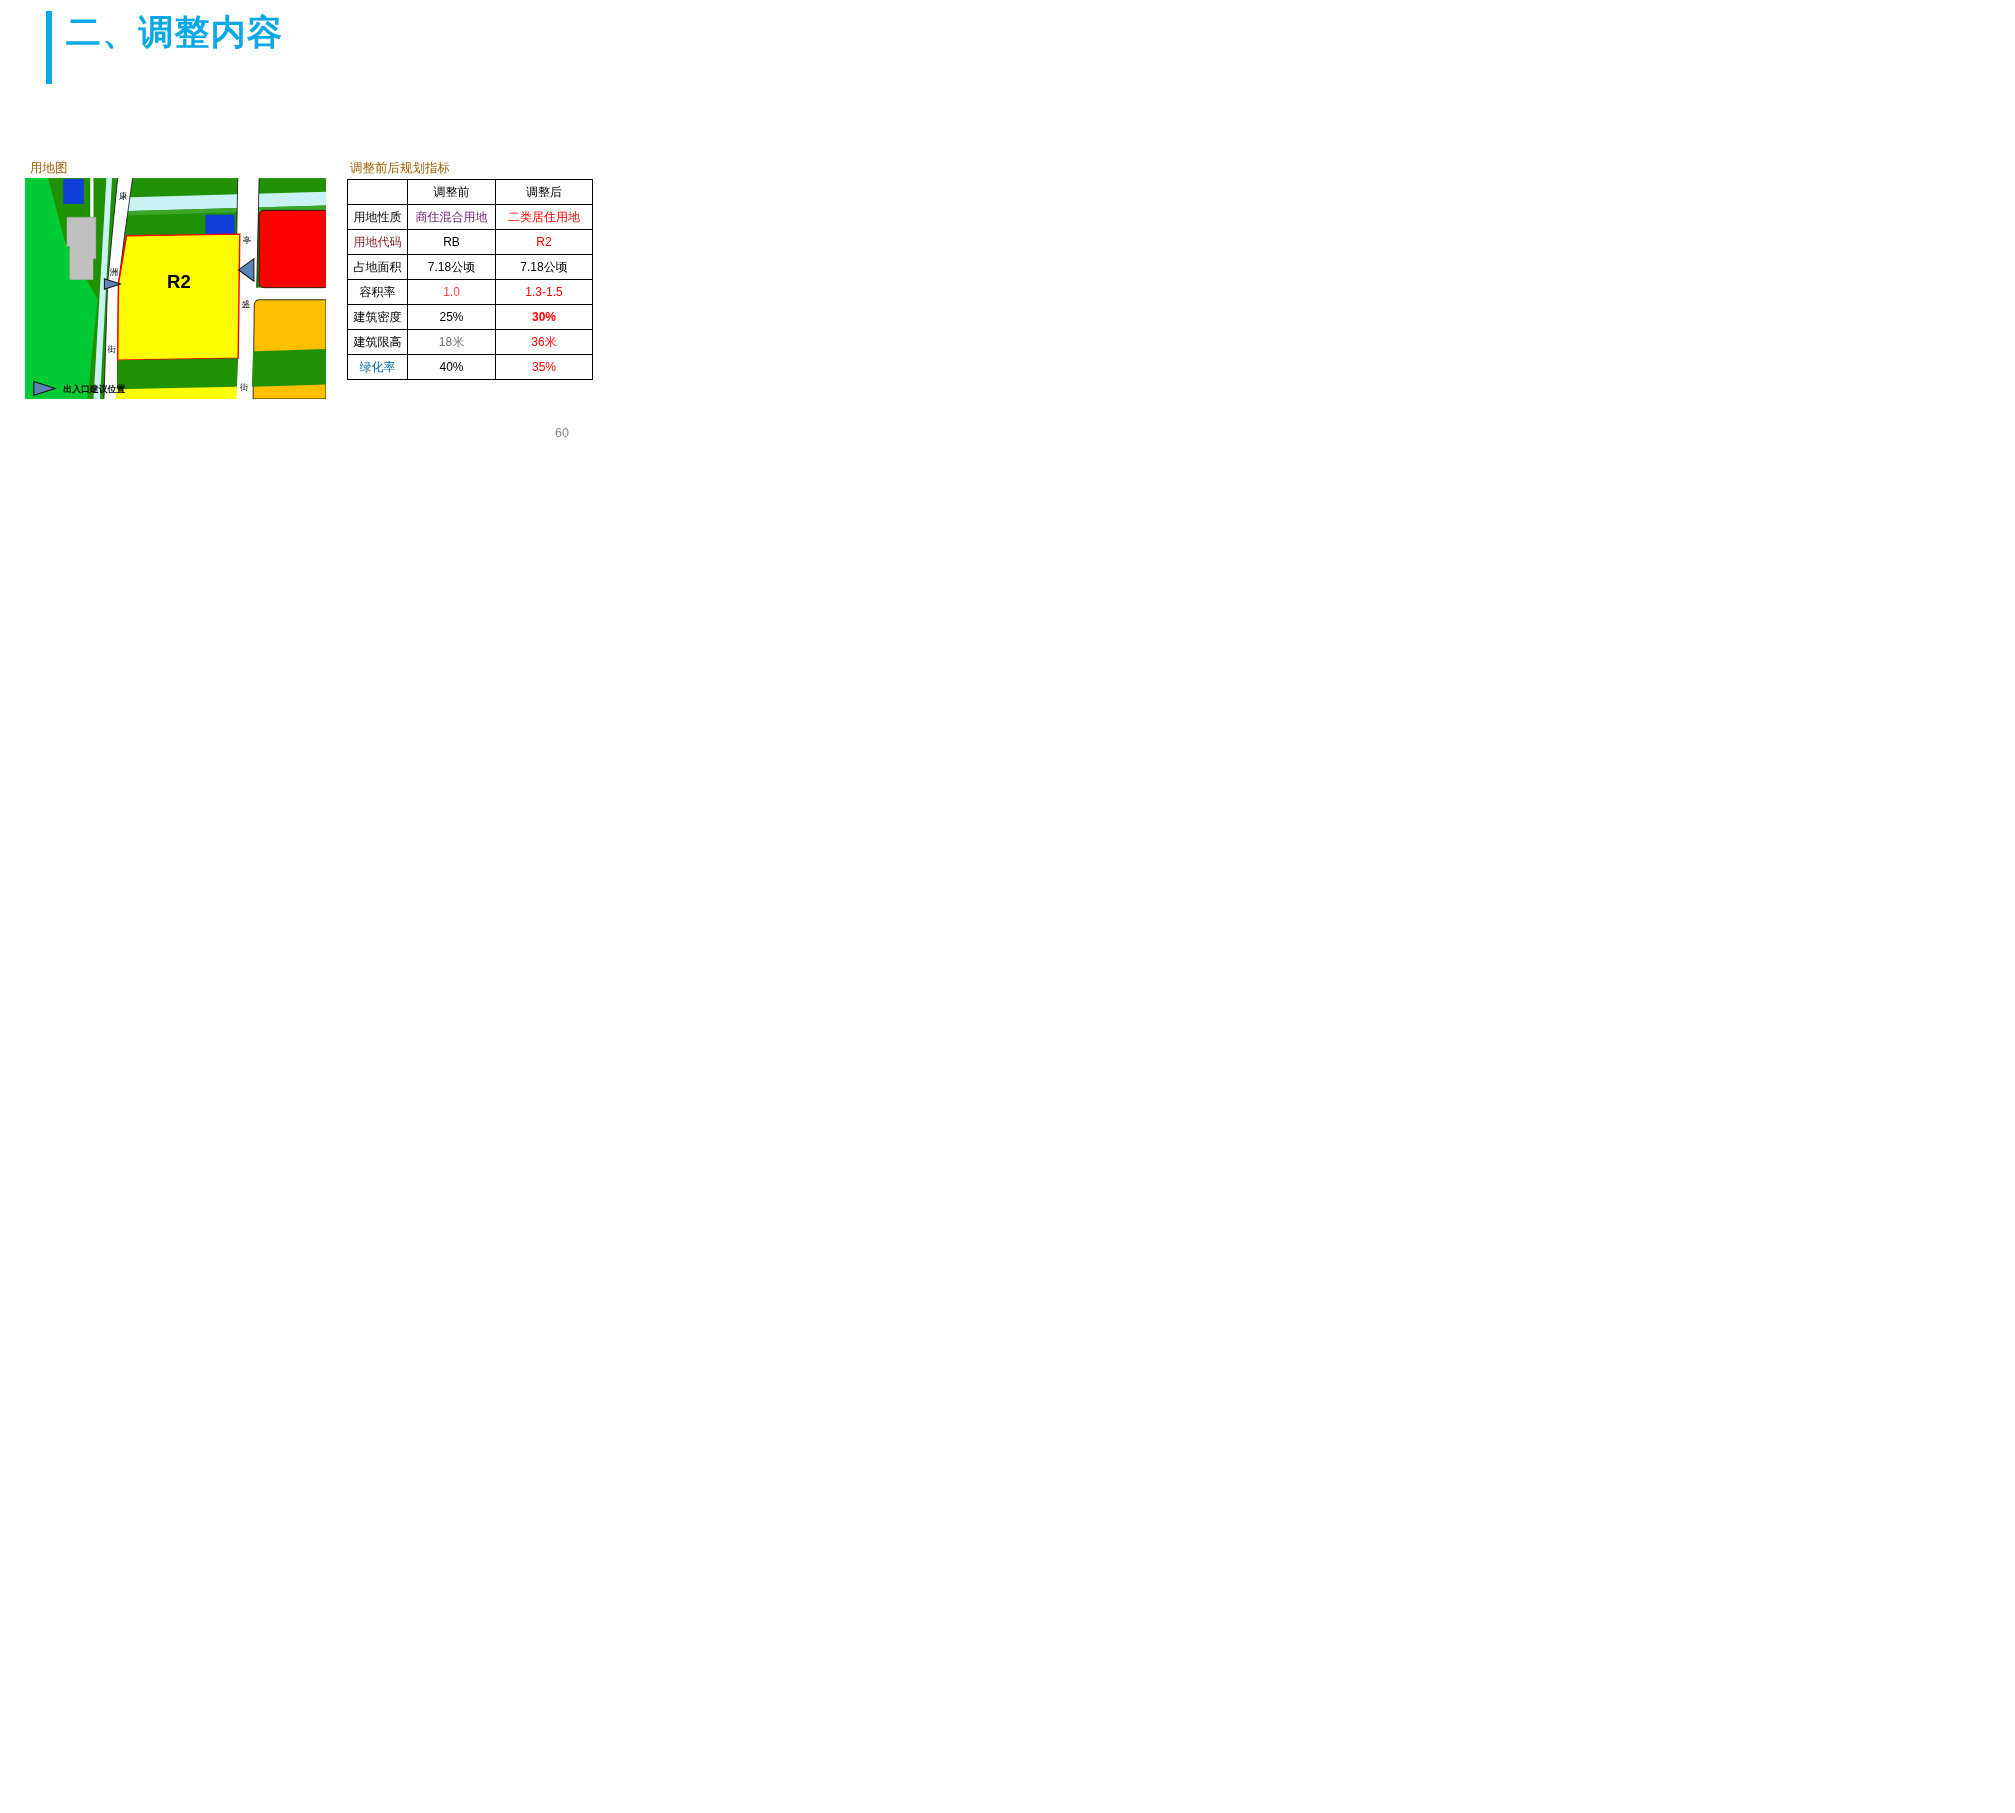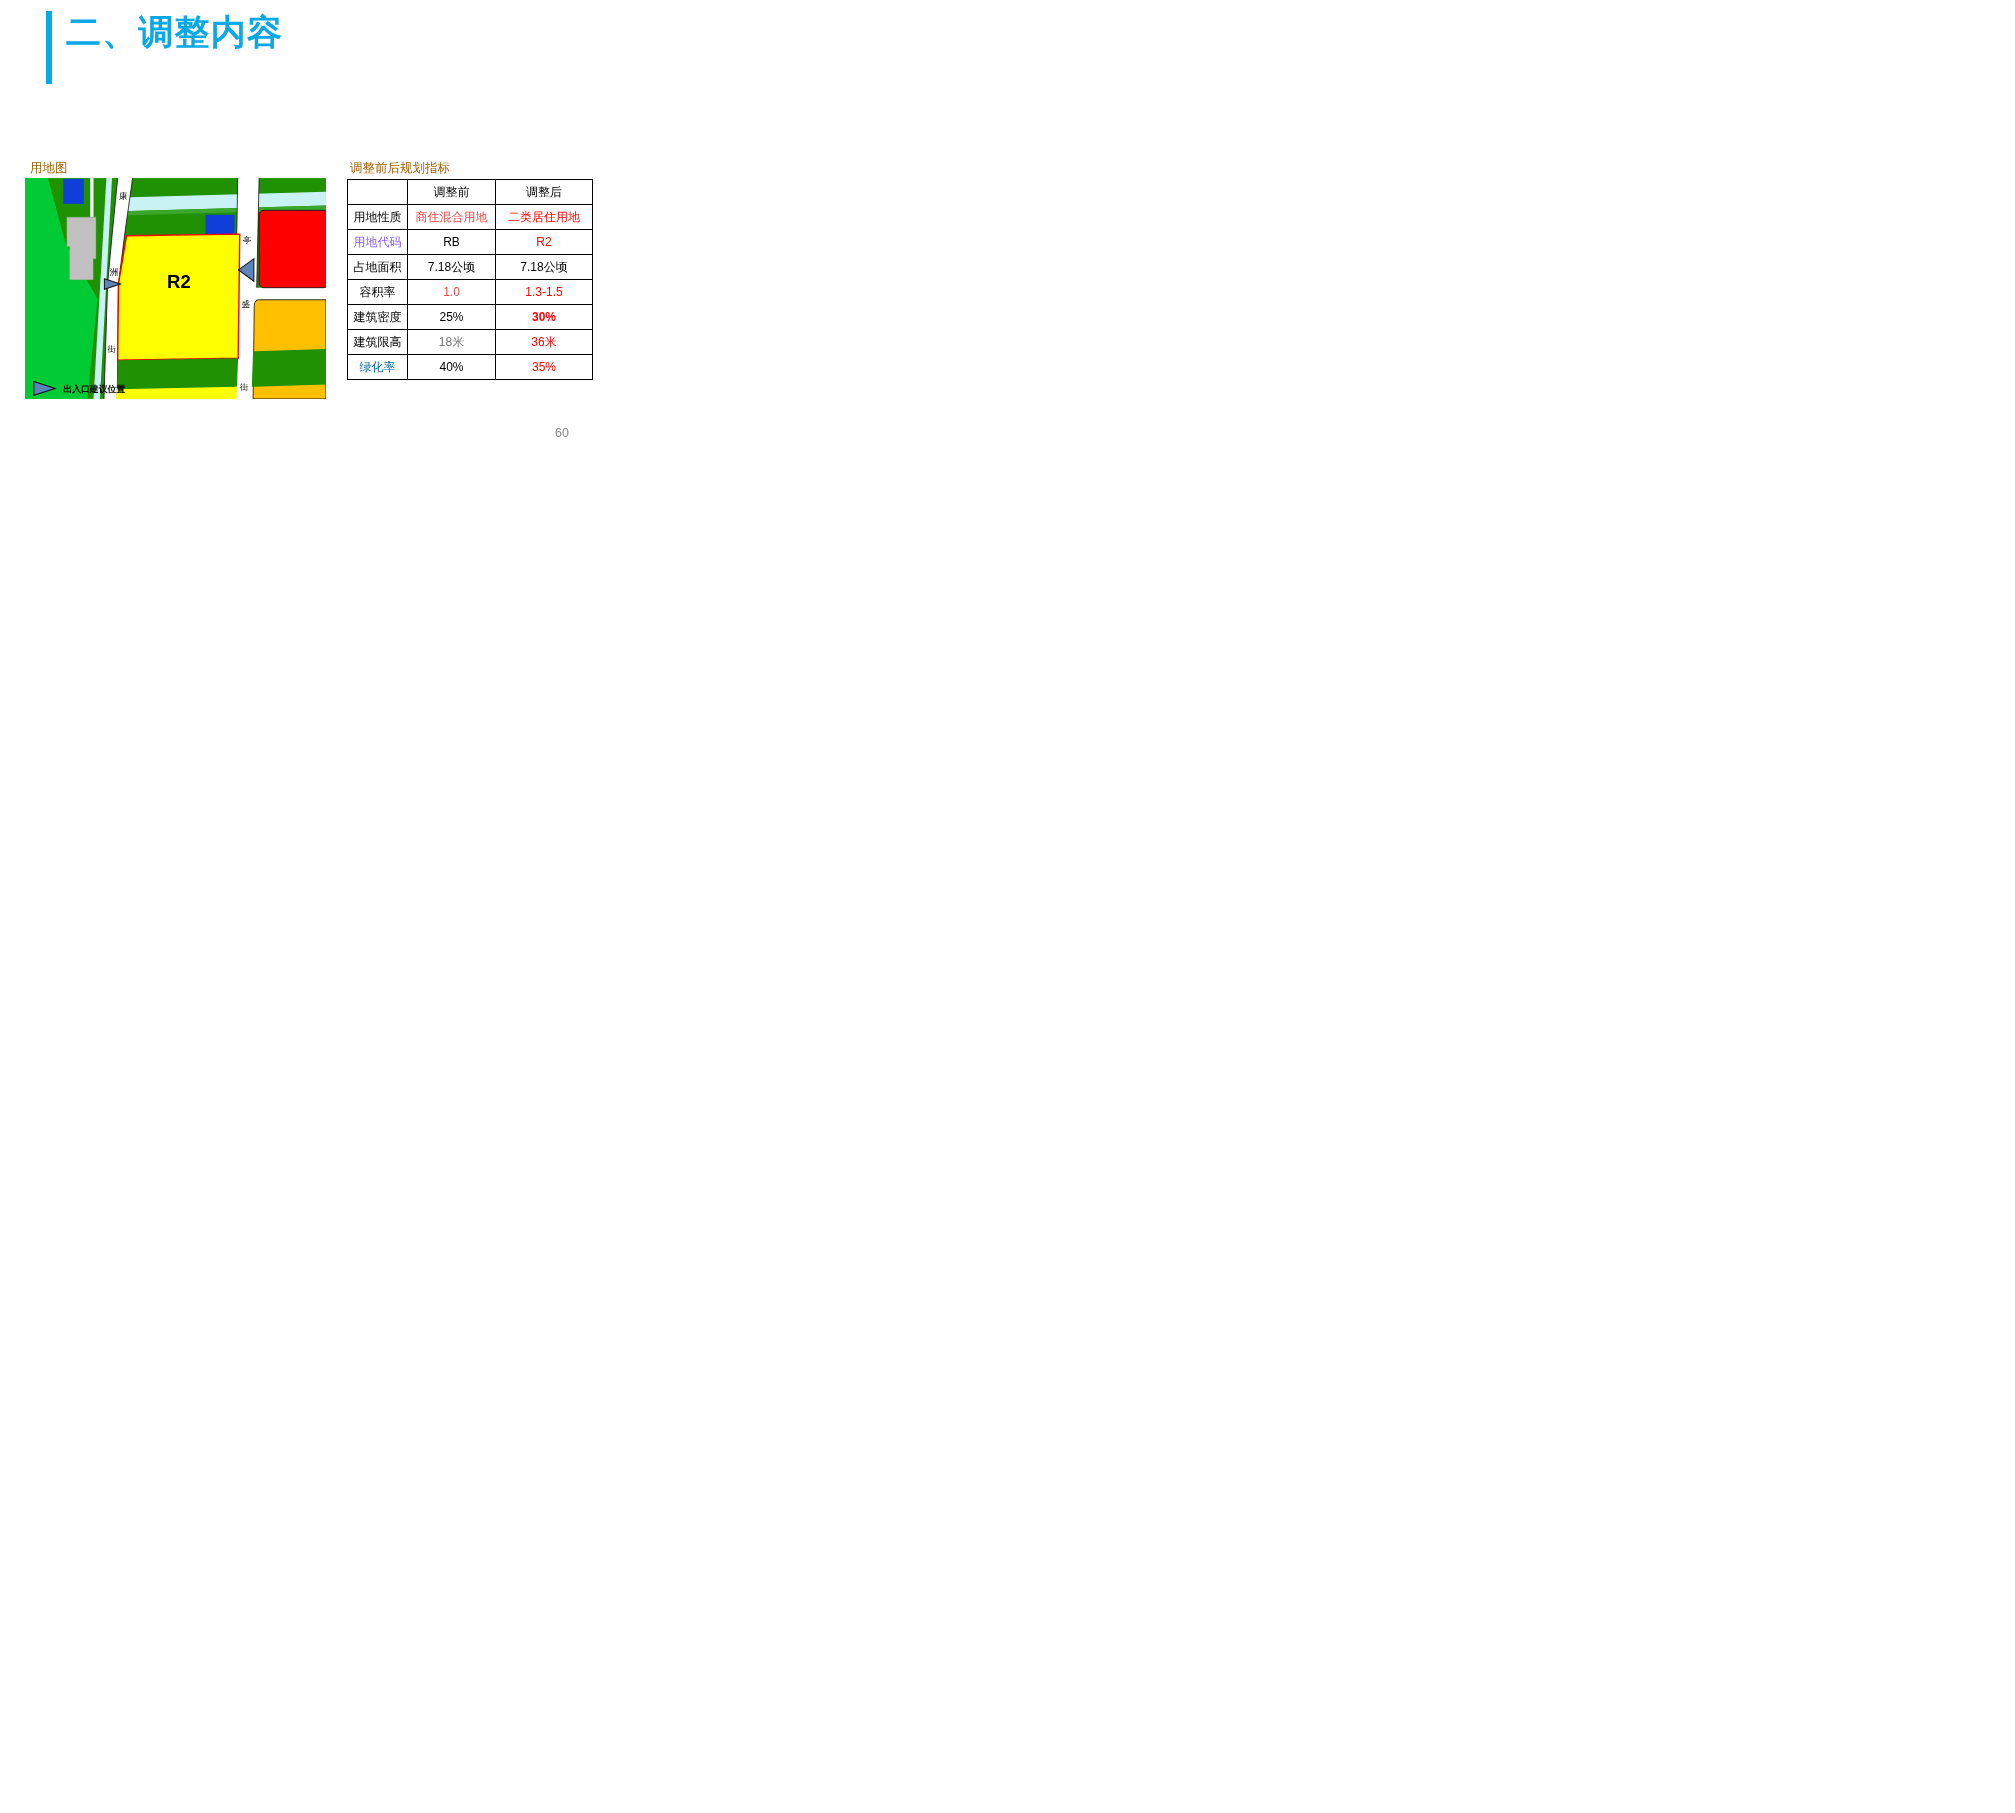--- a/index.html
+++ b/index.html
@@ -95,25 +95,25 @@
     <thead>
       <tr>
         <th></th>
         <th>调整前</th>
         <th>调整后</th>
       </tr>
     </thead>
     <tbody>
         <tr>
           <td style="color: rgb(0, 0, 0);">用地性质</td>
-          <td style="color: #ef4444;">商住混合用地</td>
+          <td style="color: #701a75;">商住混合用地</td>
           <td style="color: rgb(255, 0, 0);">二类居住用地</td>
         </tr>
         <tr>
-          <td style="color: #8b5cf6;">用地代码</td>
+          <td style="color: #7f1d1d;">用地代码</td>
           <td style="color: rgb(0, 0, 0);">RB</td>
           <td style="color: rgb(255, 0, 0);">R2</td>
         </tr>
         <tr>
           <td style="color: rgb(0, 0, 0); text-align: center;">占地面积</td>
           <td style="color: rgb(0, 0, 0);">7.18公顷</td>
           <td style="color: rgb(0, 0, 0);">7.18公顷</td>
         </tr>
         <tr>
           <td style="color: rgb(0, 0, 0);">容积率</td>

